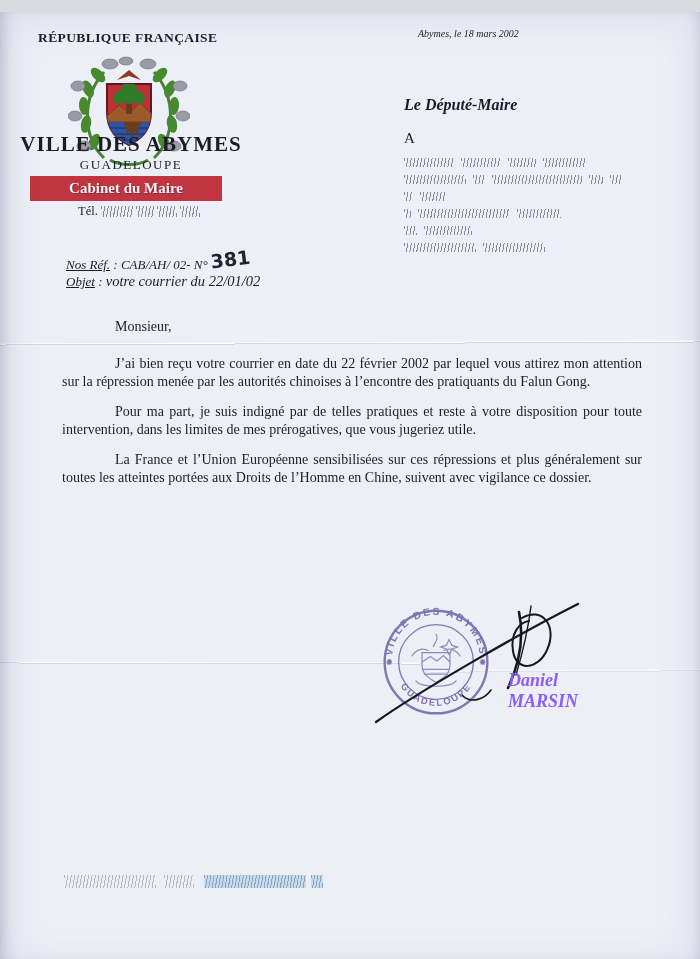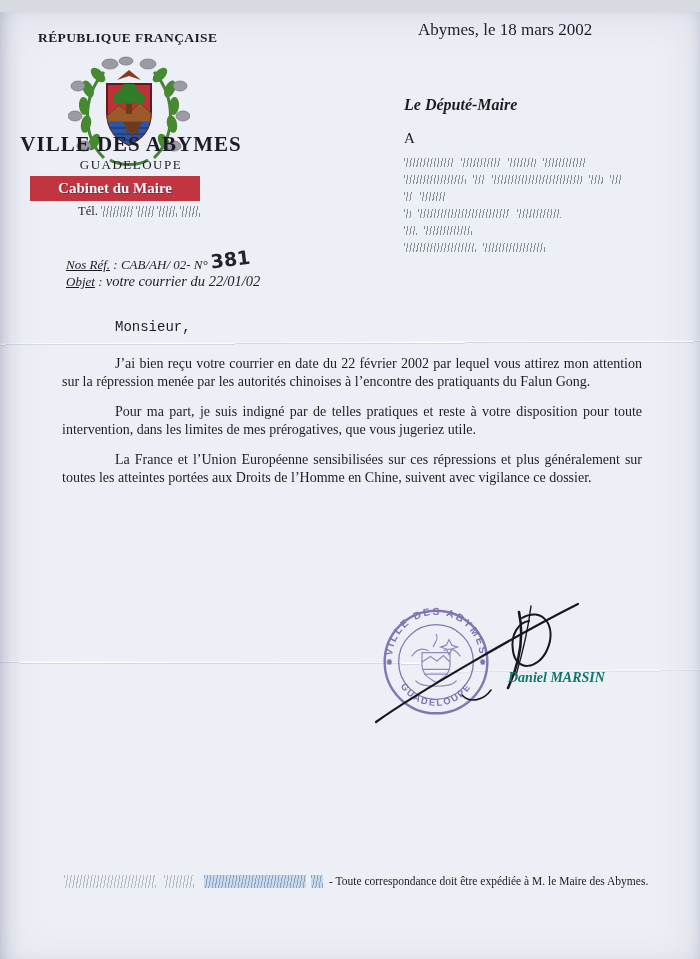--- a/index.html
+++ b/index.html
@@ -17,29 +17,29 @@
                 inset 0 -10px 18px -10px rgba(90,95,125,0.3);
   }
   .abs{position:absolute;}
 
   
   .republique{left:38px; top:18px; font-weight:bold; font-size:13.5px; letter-spacing:.4px;}
   .coat{left:68px; top:44px;}
   .ville{left:0; top:120px; width:262px; text-align:center; font-weight:bold; font-size:21px; letter-spacing:1px;}
   .region{left:0; top:145px; width:262px; text-align:center; font-size:13px; letter-spacing:1.5px;}
   .banner{
-    left:30px; top:164px; width:170px; height:25px; background:#c0353f;
+    left:30px; top:164px; width:192px; height:25px; background:#c0353f;
     color:#f4f2f4; font-weight:bold; font-size:15px;
     display:flex; align-items:center; justify-content:center;
     text-shadow:1px 1px 0 rgba(40,30,80,.45);
   }
   .telrow{left:78px; top:192px; font-size:12.5px; display:flex; align-items:center; gap:3px;}
 
   
-  .dateline{left:418px; top:8px; font-size:17px;}
+  .dateline{left:418px; top:16px; font-style:italic; font-size:10px;}
   .deputy{left:404px; top:84px; font-style:italic; font-weight:bold; font-size:16px;}
   .recipA{left:404px; top:118px; font-size:15px;}
   .addr{left:404px; top:146px; display:flex; flex-direction:column; gap:8px;}
   .addr .rline{display:flex; gap:7px; height:9px;}
 
   
   .hatch{
     display:inline-block; height:100%;
     background:repeating-linear-gradient(100deg, rgba(72,78,96,.62) 0 1px, rgba(72,78,96,0) 1px 3.4px);
     filter:blur(.25px);
@@ -54,29 +54,29 @@
   .refs .lbl{text-decoration:underline;}
   .handnum{
     display:inline-block; font-family:"DejaVu Sans",sans-serif; font-style:normal;
     font-size:19px; font-weight:bold; color:#23232e; transform:rotate(-7deg) translateY(-3px);
   }
   .objet-val{font-size:14.5px;}
 
   
   .body{left:62px; top:306px; width:580px; font-size:14px; line-height:18.5px; text-align:justify;}
   .body p{margin:0 0 11px; text-indent:53px;}
-  .body .salutation{margin-bottom:18px;font-family:Liberation Mono, monospace;}
+  .body .salutation{margin-bottom:18px;}
   .body .close1{margin:11px 0 14px;}
   .body .close2{margin:0;}
 
   
   .signblock{left:368px; top:586px; width:250px; height:135px;}
   .stamp{position:absolute; left:12px; top:8px; opacity:.88;}
   .sig{position:absolute; left:2px; top:0;}
-  .signame{position:absolute; left:140px; top:72px; font-weight:bold; font-style:italic; font-size:14px; color:#0f766e;}
+  .signame{position:absolute; left:140px; top:72px; font-weight:bold; font-style:italic; font-size:18px; color:#8b5cf6;}
 
   
   .footrow{left:64px; top:862px; display:flex; align-items:center; height:14px;}
   .footrow .seg{height:13px;}
   .footnote{font-size:11.5px; color:#20202a; margin-left:6px; white-space:nowrap;}
 
   
   .crease{position:absolute; height:3px; pointer-events:none;
     background:linear-gradient(180deg, rgba(255,255,255,.95) 0 1px, rgba(150,155,180,.28) 1px 2px, rgba(237,239,246,0) 2px);}
 </style>
@@ -254,16 +254,15 @@
   </div>
 
   <div class="abs footrow">
     <span class="hatch seg" style="width:92px;opacity:.55;"></span>
     <span style="width:8px"></span>
     <span class="hatch seg" style="width:30px;opacity:.55;"></span>
     <span style="width:10px"></span>
     <span class="hatch hatch-blue seg" style="width:102px;"></span>
     <span style="width:5px"></span>
     <span class="hatch hatch-blue seg" style="width:12px;"></span>
-    <span class="footnote">- Toute correspondance doit être expédiée à M. le Maire des Abymes.</span>
   </div>
 
 </div>
 
 </body></html>

